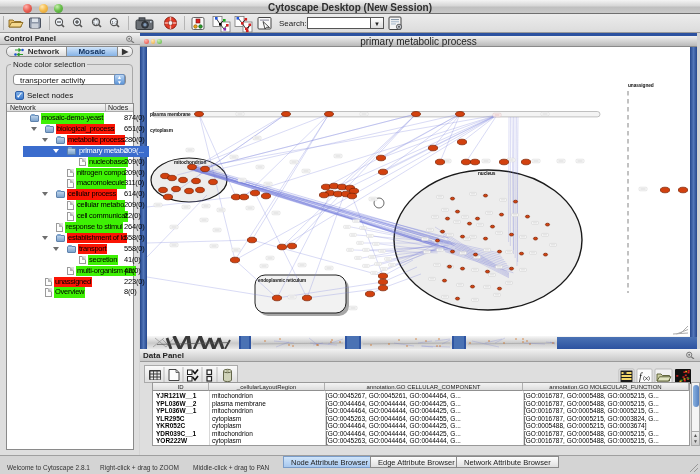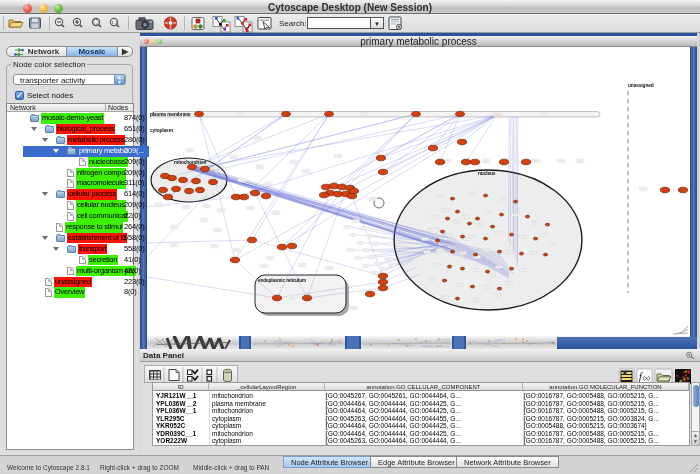--- a/index.html
+++ b/index.html
@@ -806,20 +806,25 @@
         <circle cx="323" cy="7" r="0.7" fill="#cc6a1a"></circle>
         <circle cx="376" cy="3" r="0.7" fill="#cc6a1a"></circle>
         <circle cx="376" cy="6" r="0.7" fill="#cc6a1a"></circle>
         <circle cx="380" cy="5" r="0.7" fill="#cc6a1a"></circle>
         <circle cx="383" cy="8" r="0.7" fill="#cc6a1a"></circle>
       </svg>
     </div>
   <div id="bigblue" class="abs"></div>
 
   <div id="cp" class="abs">
+    <div id="cp-head">Control Panel<svg width="9" height="8" viewBox="0 0 9 8" style="position:absolute;right:5px;top:2px">
+          <circle cx="3.2" cy="3.8" r="2.6" fill="none" stroke="#777" stroke-width="1"></circle>
+          <line x1="5.2" y1="5.8" x2="8" y2="8" stroke="#777" stroke-width="1.2"></line>
+          <circle cx="3.2" cy="3.8" r="1" fill="#777"></circle>
+        </svg></div>
     <div id="tabs">
       <div class="tab" id="tab-net"><svg width="10" height="9" viewBox="0 0 10 9" style="position:absolute;left:7px;top:1px">
             <path d="M1 2 L6 2 M4.5 0.5 L6.5 2 L4.5 3.5" stroke="#2a9a2a" stroke-width="1.2" fill="none"></path>
             <path d="M9 6.5 L4 6.5 M5.5 5 L3.5 6.5 L5.5 8" stroke="#2a9a2a" stroke-width="1.2" fill="none"></path>
             <circle cx="1.5" cy="6.5" r="1.3" fill="#2255cc"></circle>
             <circle cx="8.5" cy="2" r="1.3" fill="#2255cc"></circle>
           </svg><span style="margin-left:14px">Network</span></div>
       <div class="tab" id="tab-mos">Mosaic</div>
       <div class="tab" id="tab-arr">▶</div>
     </div>
@@ -875,21 +880,21 @@
             <span class="vl">311(0)</span>
           </div>
           <div class="trow" style="top:85.3px">
             <span class="arr" style="left:19px;"></span>
             <span class="fold" style="left:33px"></span>
             <span class="nm r" style="left:44px">cellular process</span>
             <span class="vl">614(0)</span>
           </div>
           <div class="trow" style="top:96.2px">
             <span class="page" style="left:44px"></span>
-            <span class="nm g" style="left:53px">cellular nucleus</span>
+            <span class="nm g" style="left:53px">cellular metabo</span>
             <span class="vl">209(0)</span>
           </div>
           <div class="trow" style="top:107.1px">
             <span class="page" style="left:44px"></span>
             <span class="nm g" style="left:53px">cell communicat</span>
             <span class="vl">22(0)</span>
           </div>
           <div class="trow" style="top:118.0px">
             <span class="page" style="left:33px"></span>
             <span class="nm g" style="left:42px">response to stimul</span>

